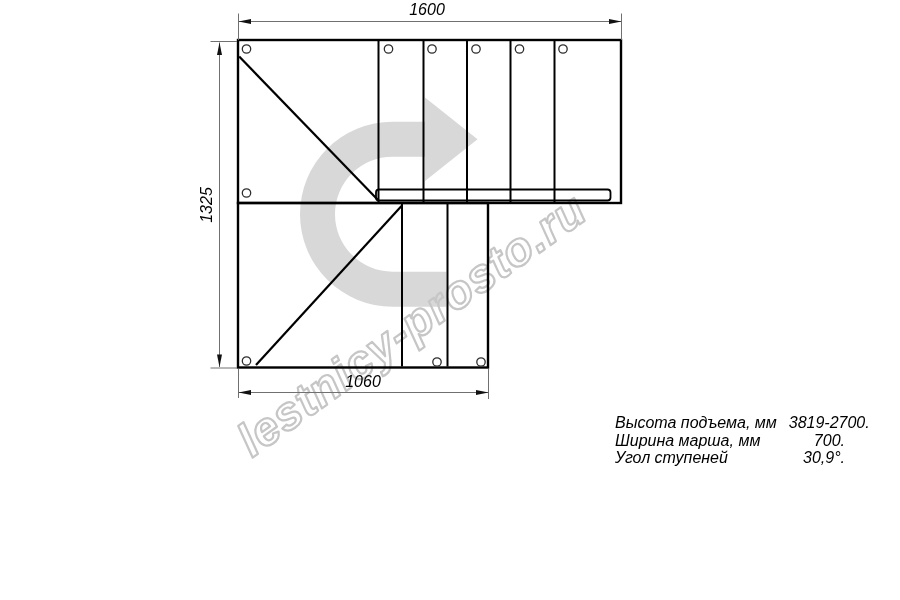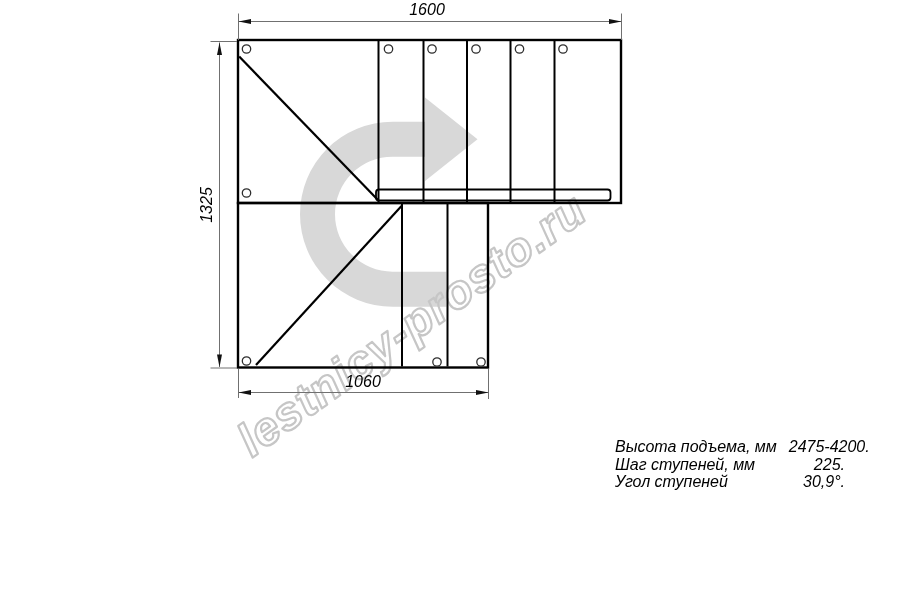--- a/index.html
+++ b/index.html
@@ -4,21 +4,21 @@
 <style>
   html,body{margin:0;padding:0;background:#fff;}
   .stage{
     position:relative;width:900px;height:600px;background:#ffffff;
     overflow:hidden;font-family:"Liberation Sans",sans-serif;
   }
   .stage svg{position:absolute;left:0;top:0;}
   .dim-text{font-style:italic;font-size:16px;fill:#000;font-family:"Liberation Sans",sans-serif;}
   .specs{
     position:absolute;left:615px;top:414px;width:230px;
-    font-style:italic;font-size:16px;color:#000;margin-top:24px;
+    font-style:italic;font-size:16px;color:#000;
   }
   .spec-row{display:flex;justify-content:space-between;line-height:17.5px;white-space:nowrap;}
   .spec-row .val{text-align:right;margin-left:12px;}
 </style>
 </head>
 <body>
 
 <div class="stage">
 
   <svg width="900" height="600" viewBox="0 0 900 600">
@@ -98,25 +98,25 @@
       </g>
       <polygon points="238.5,392.5 251,390 251,395" fill="#111"></polygon>
       <polygon points="488.5,392.5 476,390 476,395" fill="#111"></polygon>
       <text class="dim-text" x="363" y="387" text-anchor="middle">1060</text>
     </g>
   </svg>
 
   <div class="specs">
     <div class="spec-row">
       <span class="lbl">Высота подъема, мм</span>
-      <span class="val">2475-4200.</span>
+      <span class="val">3819-2700.</span>
     </div>
     <div class="spec-row">
-      <span class="lbl">Шаг ступеней, мм</span>
-      <span class="val">225.</span>
+      <span class="lbl">Ширина марша, мм</span>
+      <span class="val">700.</span>
     </div>
     <div class="spec-row">
       <span class="lbl">Угол ступеней</span>
       <span class="val">30,9°.</span>
     </div>
   </div>
 
 </div>
 
 </body></html>

